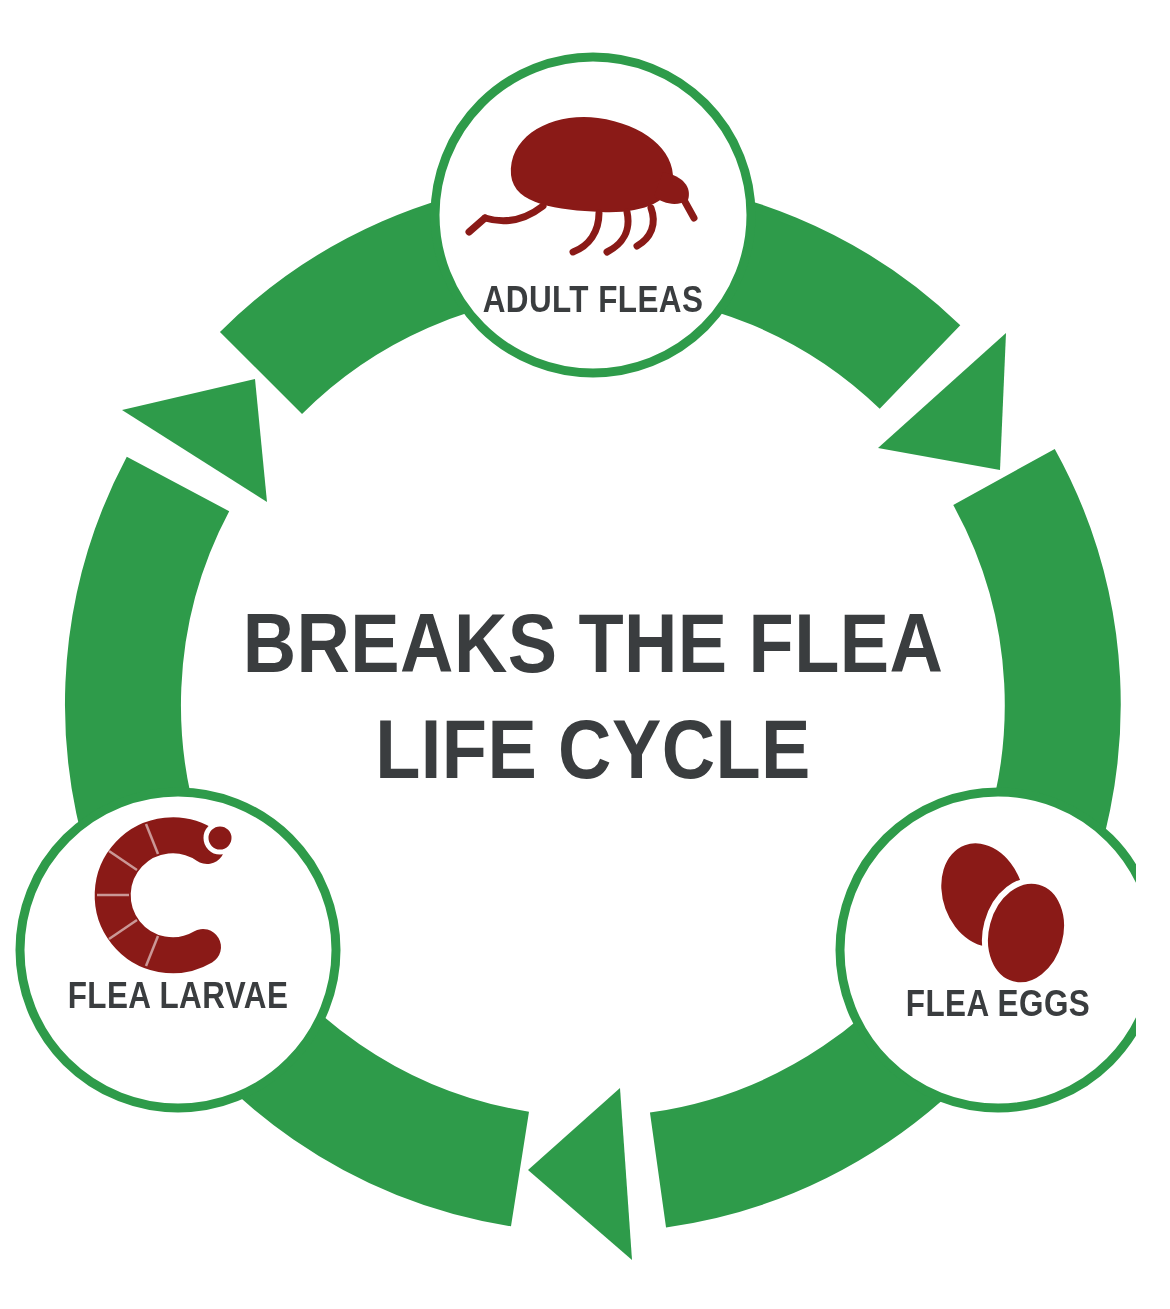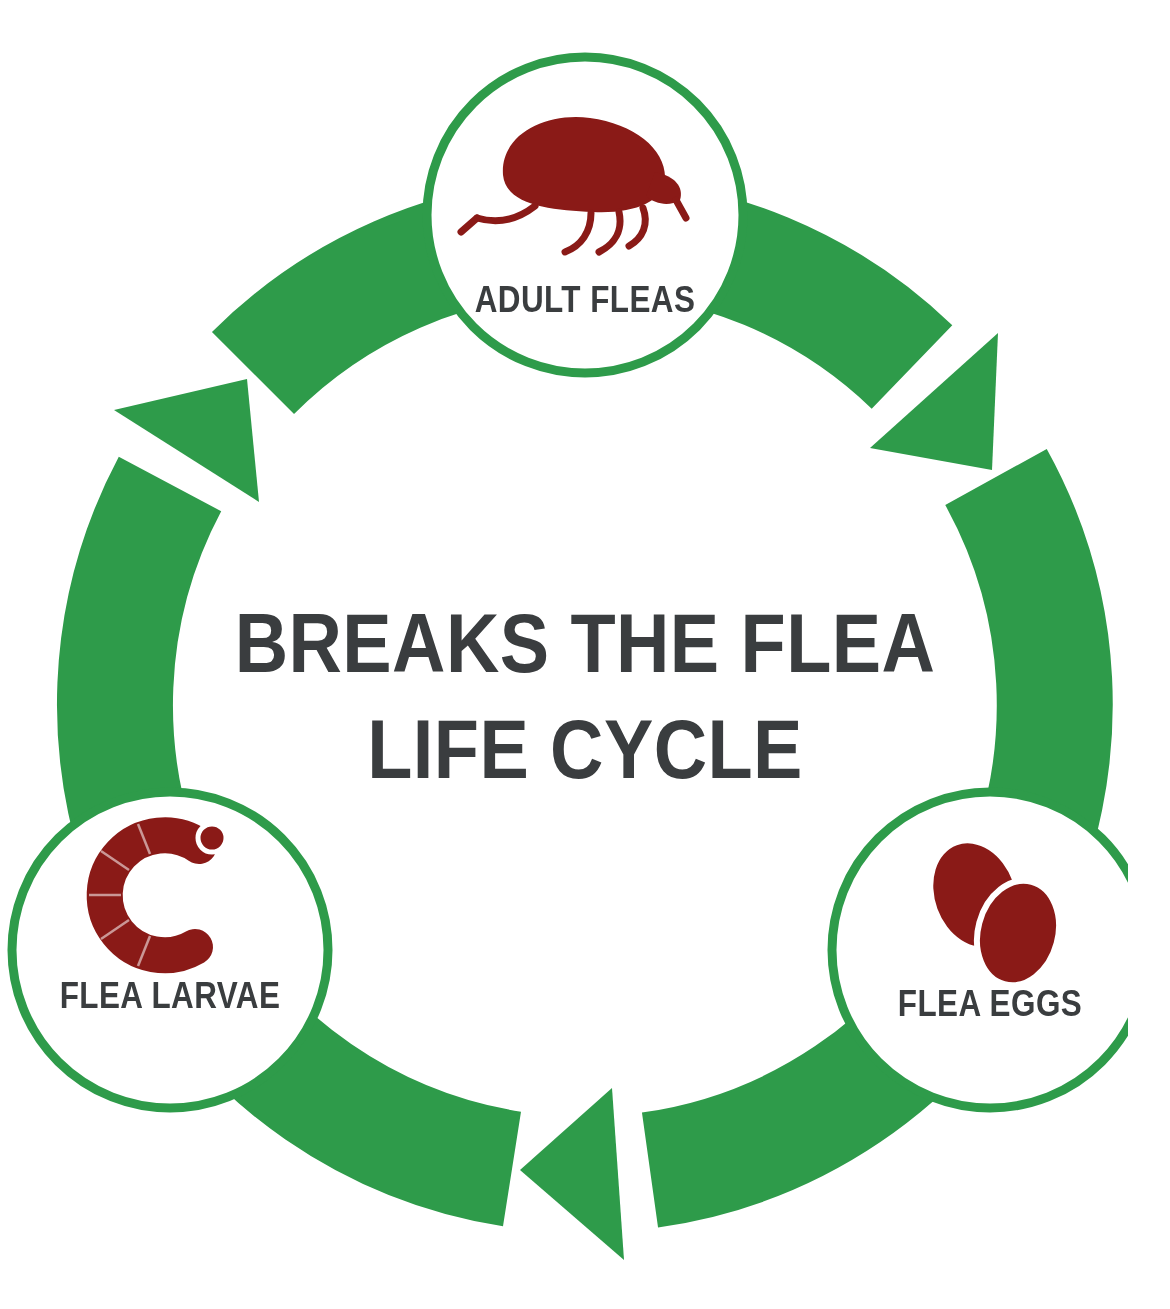--- a/index.html
+++ b/index.html
@@ -9,20 +9,21 @@
     --bg: #ffffff;
   }
   html, body { margin: 0; padding: 0; background: var(--bg); }
   .canvas {
     position: relative;
     width: 1128px;
     height: 1309px;
     background: var(--bg);
     overflow: hidden;
     font-family: "Liberation Sans", sans-serif;
+    padding-left: 8px;
   }
   svg { display: block; }
   .ring-segment {
     stroke: var(--green);
     stroke-width: 116;
     fill: none;
   }
   .arrowhead { fill: var(--green); }
   .node-circle {
     fill: #ffffff;

